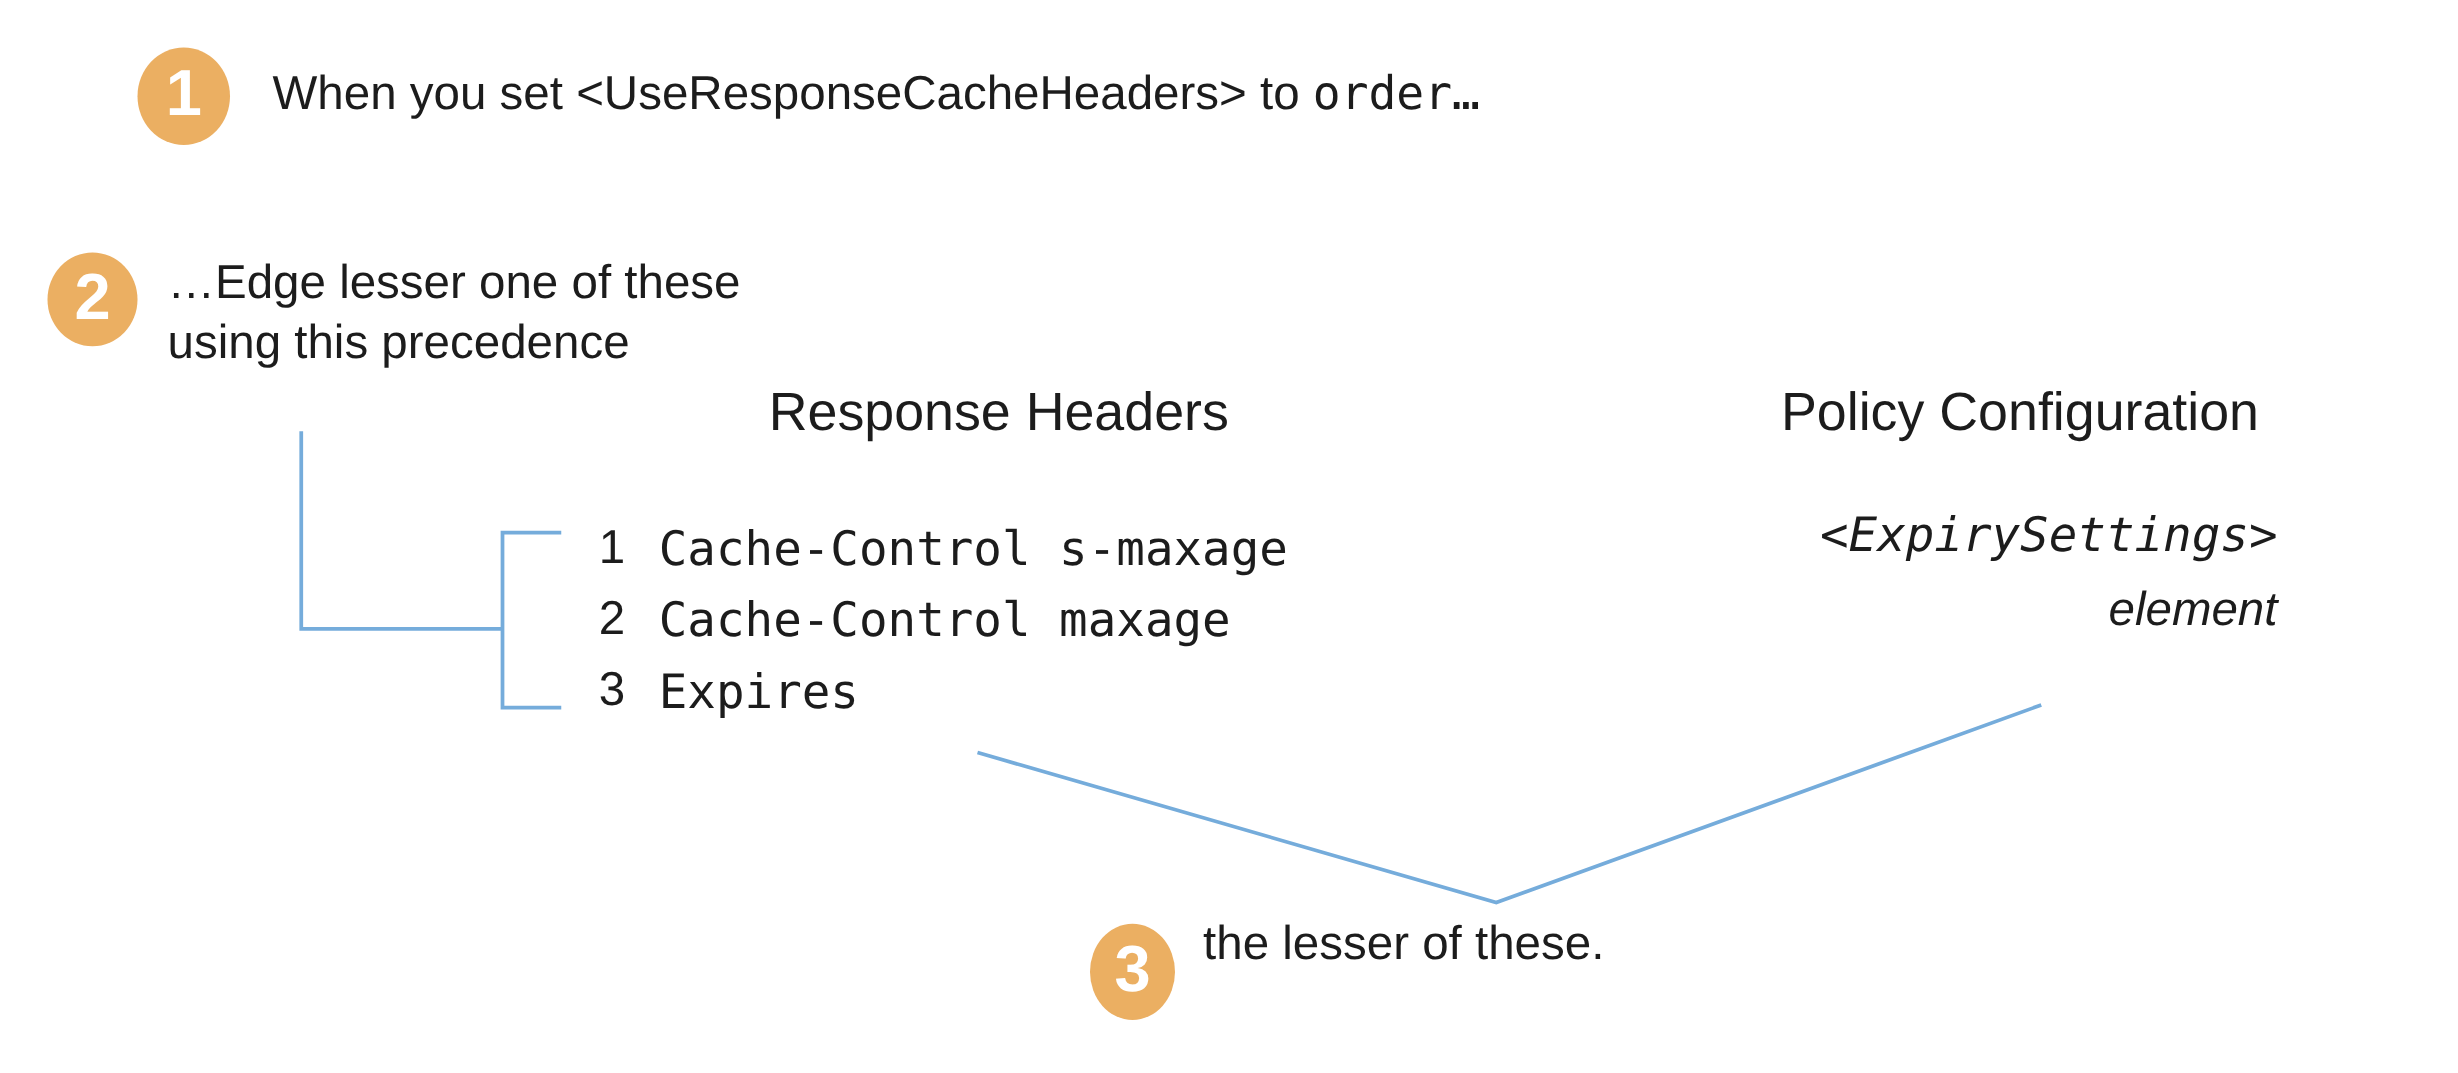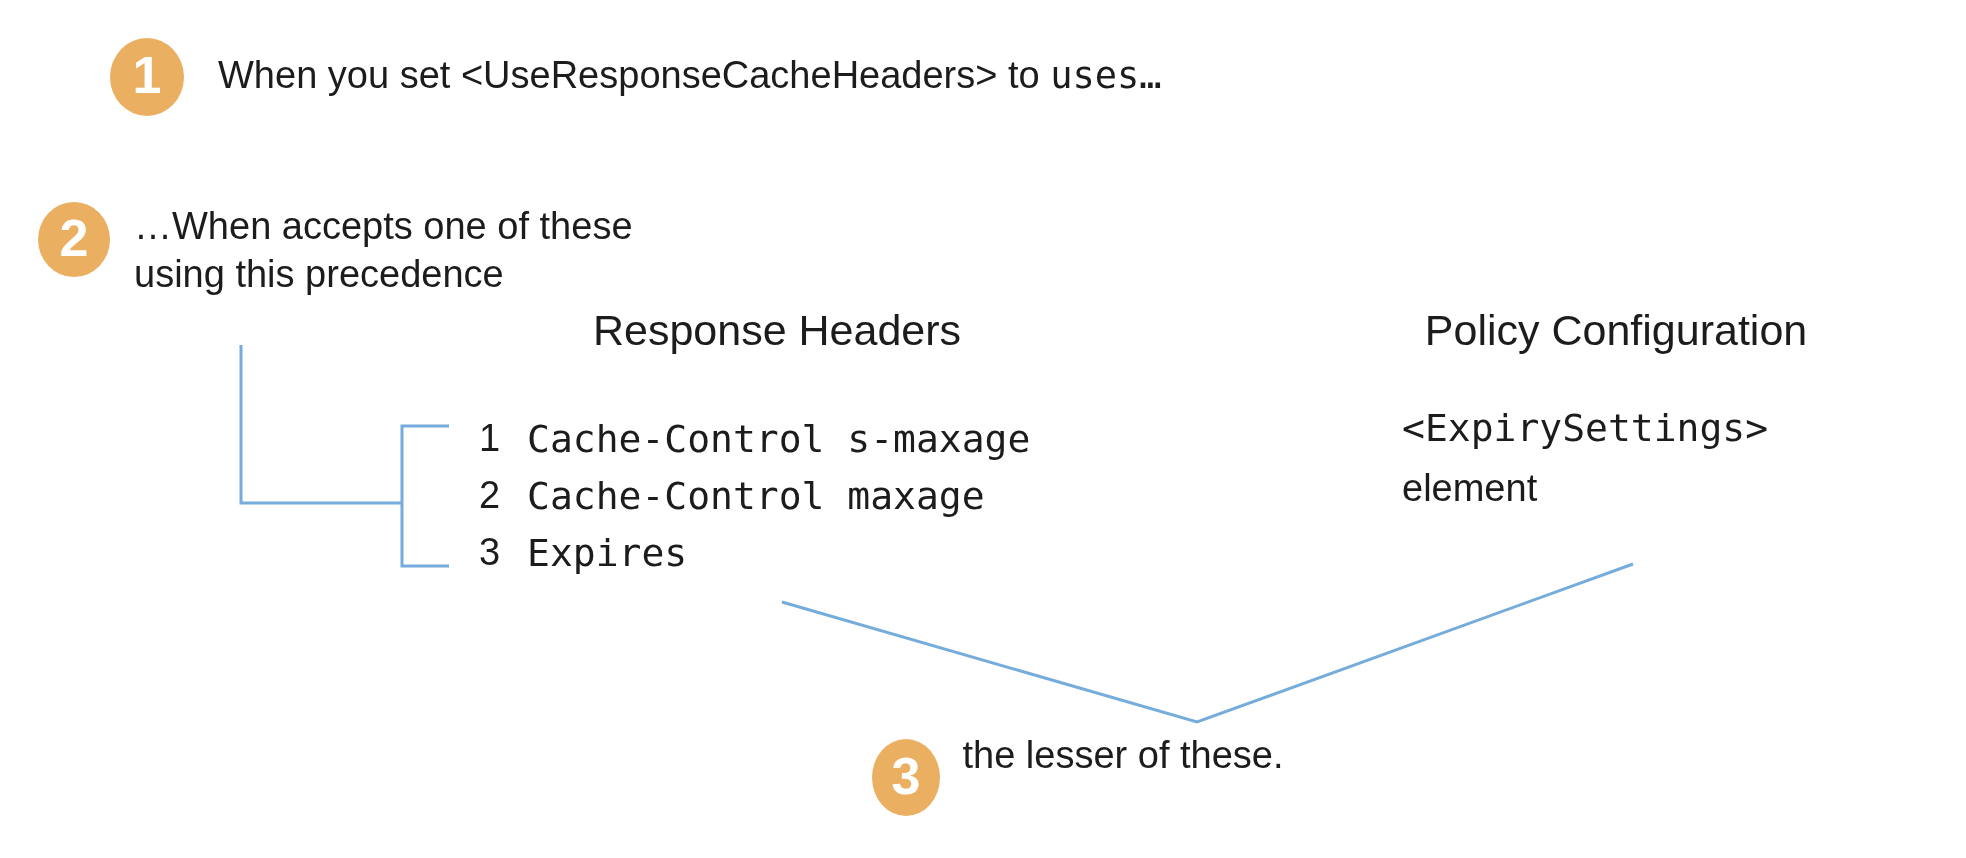--- a/index.html
+++ b/index.html
@@ -38,40 +38,41 @@
     left: 134px; top: 202px;
     font-size: 38px; line-height: 48px;
     white-space: nowrap;
   }
   .heading {
     font-size: 43px;
     text-align: center;
     width: 400px;
     white-space: nowrap;
   }
-  .rh-title { left: 577px; top: 306px; }
+  .rh-title { left: 599px; top: 306px; }
   .pc-title { left: 1416px; top: 306px; }
   .header-list { left: 479px; top: 410px; }
   .header-row {
     display: flex;
     align-items: center;
     height: 57px;
   }
   .header-rank {
     width: 48px;
     font-size: 38px;
     flex: 0 0 48px;
   }
   .header-label {
     font-size: 38px;
     white-space: nowrap;
   }
   .expiry-block {
     left: 1402px; top: 404px; width: 420px;
-    text-align: left;
+    text-align: right;
+    font-style: italic;
   }
   .expiry-code { font-size: 38px; line-height: 48px; white-space: nowrap; }
   .expiry-caption { font-size: 38px; line-height: 44px; margin-top: 14px; }
   .step3-text {
     left: 908px; top: 733px; width: 430px;
     font-size: 38px; line-height: 45px;
     text-align: center;
   }
   .lines-svg {
     position: absolute;
@@ -87,27 +88,27 @@
 
   <svg class="lines-svg" viewBox="0 0 1966 858">
     <polyline points="241,345 241,503 402,503" fill="none" stroke="#75acdb" stroke-width="3"></polyline>
     <polyline points="449,426 402,426 402,566 449,566" fill="none" stroke="#75acdb" stroke-width="3"></polyline>
     <polyline points="782,602 1197,722 1633,564" fill="none" stroke="#75acdb" stroke-width="3"></polyline>
   </svg>
 
   <div class="badge" style="left:110px; top:38px; width:74px; height:78px;">
     <span>1</span>
   </div>
-  <div class="abs step1-text"><span>When you set </span><span>&lt;UseResponseCacheHeaders&gt;</span><span> to </span><span class="mono">uses…</span></div>
+  <div class="abs step1-text"><span>When you set </span><span>&lt;UseResponseCacheHeaders&gt;</span><span> to </span><span class="mono">order…</span></div>
 
   <div class="badge" style="left:38px; top:202px; width:72px; height:75px;">
     <span>2</span>
   </div>
   <div class="abs step2-text">
-    <div>…When accepts one of these</div>
+    <div>…Edge lesser one of these</div>
     <div>using this precedence</div>
   </div>
 
   <div class="abs heading rh-title">Response Headers</div>
   <div class="abs heading pc-title">Policy Configuration</div>
 
   <div class="abs header-list">
     <div class="header-row">
       <span class="header-rank">1</span>
       <span class="header-label mono">Cache-Control s-maxage</span>

